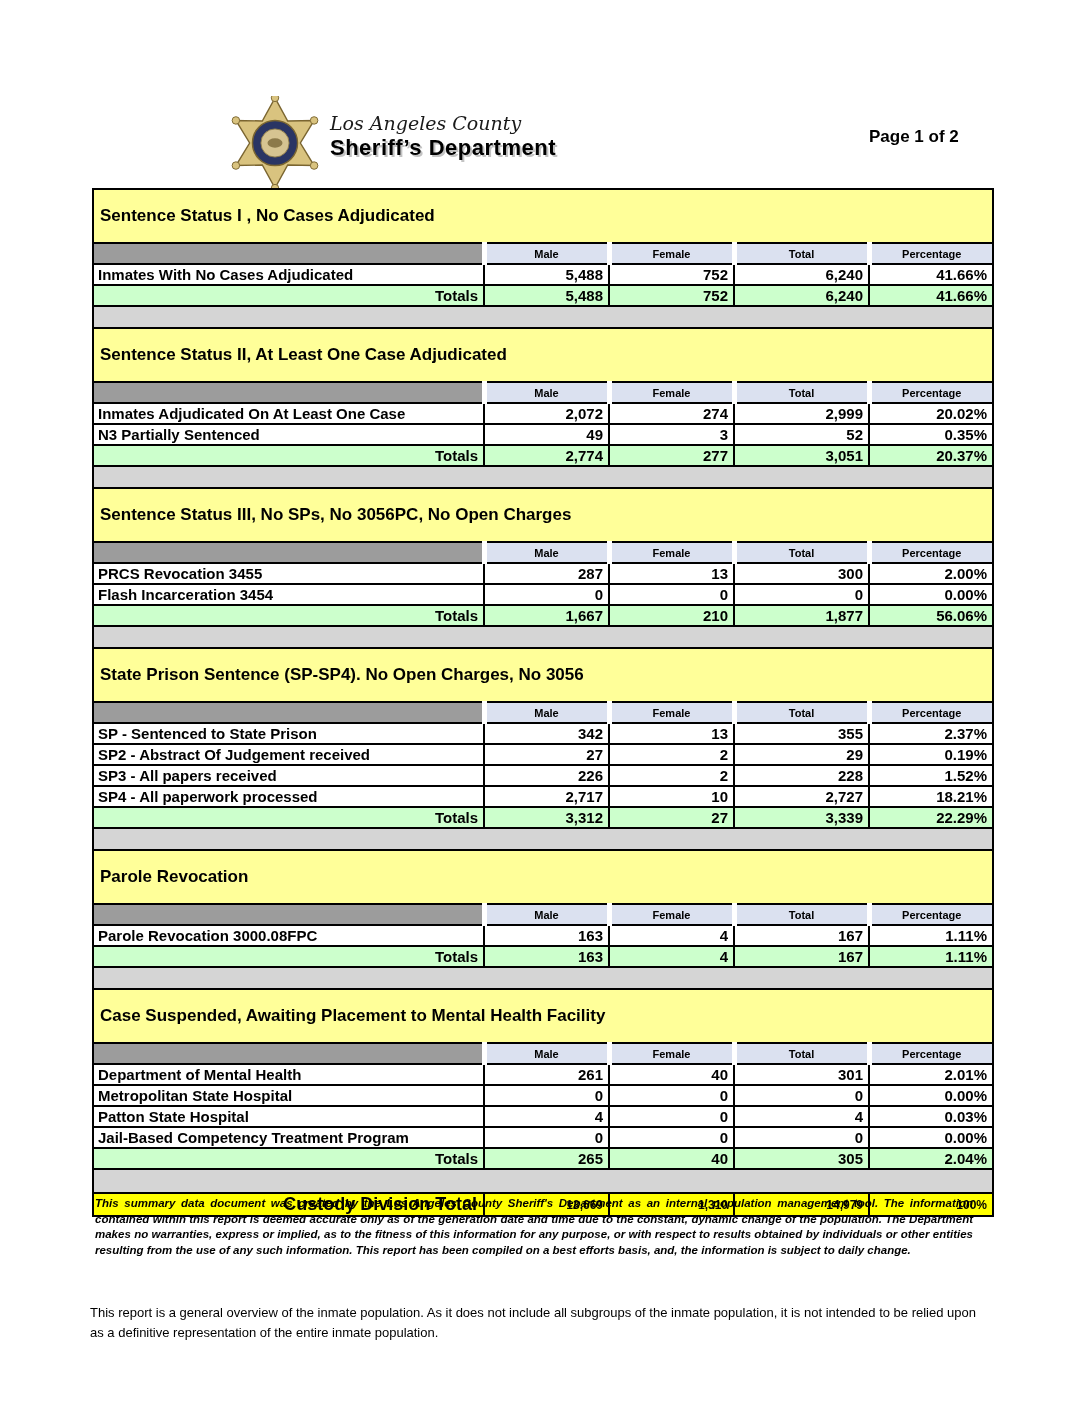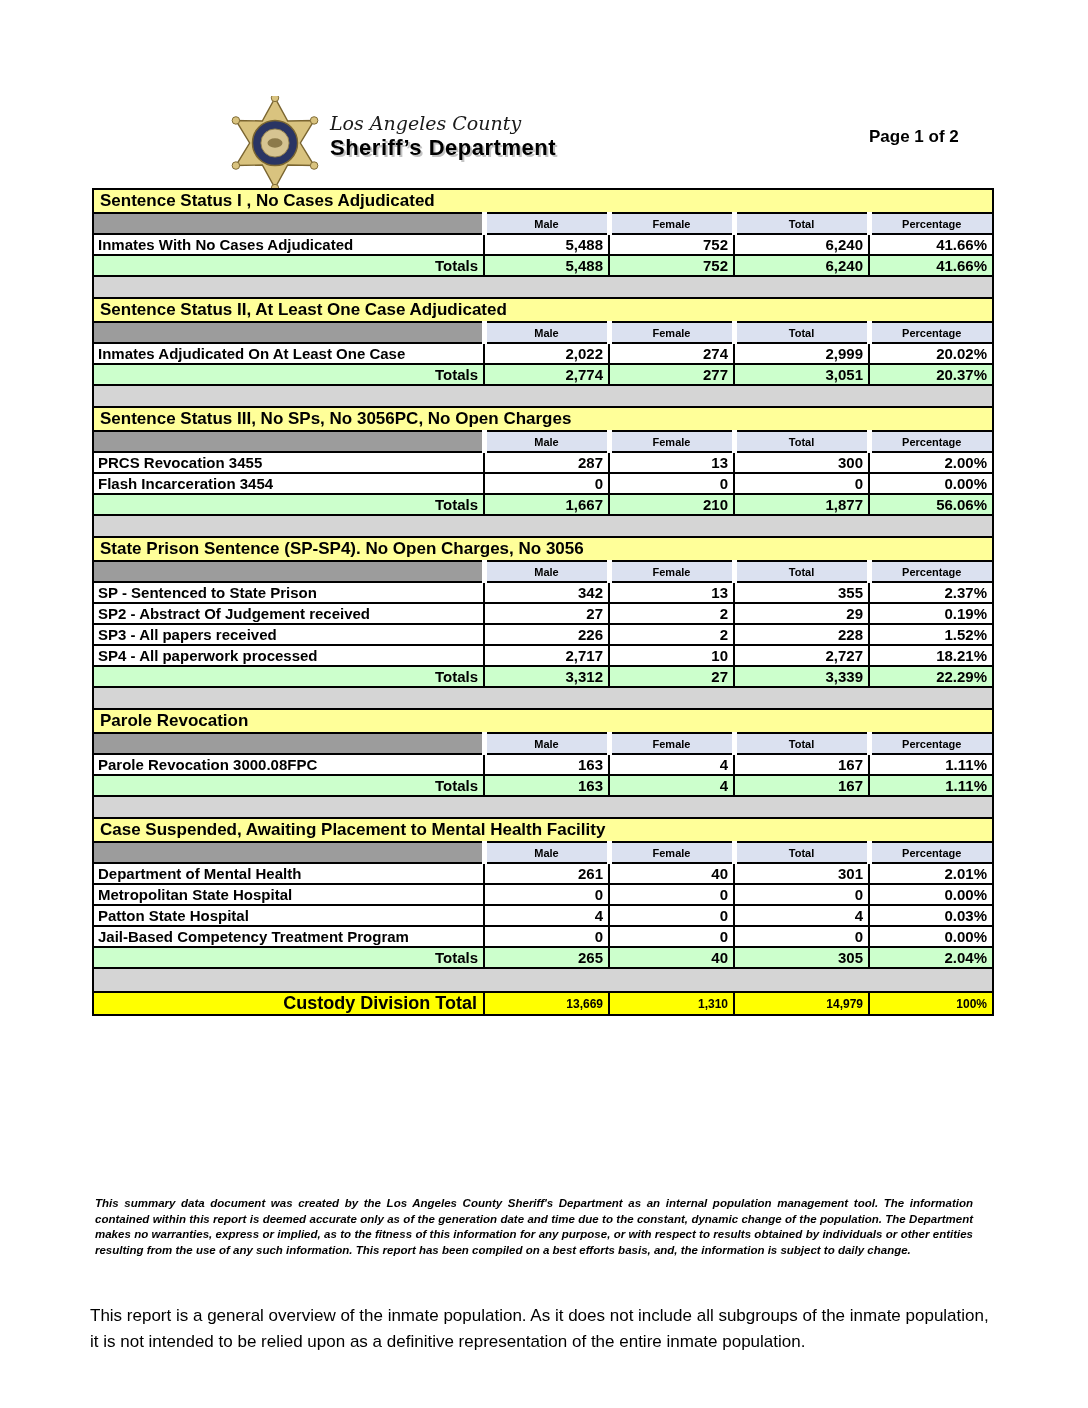--- a/index.html
+++ b/index.html
@@ -26,21 +26,21 @@
   .title-main { font-size:21px; font-weight:bold; }
   .title-date { font-size:15px; font-weight:bold; margin-top:2px; }
 
   .gap { height:20px; background:#d5d5d5; border-left:2px solid #000; border-right:2px solid #000; }
   .gap.tall { height:22px; }
 
   table.sec { width:100%; border-collapse:collapse; table-layout:fixed; border:2px solid #000; }
   col.c-label { width:391px; } col.c-m { width:125px; } col.c-f { width:125px; } col.c-t { width:135px; }
 
   td.sechdr { background:#ffff99; font-size:17px; font-weight:bold; height:17px;
-              padding:1px 6px; border-bottom:2px solid #000; }
+              padding:16px 6px; border-bottom:2px solid #000; }
   tr.colhdr td { height:21px; font-weight:bold; font-size:11px; text-align:center;
                  border-bottom:2px solid #000; }
   td.corner { background:#9c9c9c; }
   td.ch { background:#dbe1f0; border-left:5px solid #fff; }
 
   tr.datarow td { background:#fff; height:21px; font-weight:bold; font-size:15px;
                   border-bottom:2px solid #000; border-left:2px solid #000; }
   tr.datarow td.lbl { border-left:none; text-align:left; padding:0 4px;
                       white-space:nowrap; overflow:hidden; }
   td.num { text-align:right; padding:0 5px; }
@@ -53,21 +53,21 @@
   table.custody td { background:#ffff00; height:16px; font-weight:bold;
                      border-left:2px solid #000;margin-top:33px; }
   table.custody td.glbl { border-left:none; text-align:right; font-size:18px; padding:0 6px; }
   table.custody td.num  { font-size:12px; }
 
   
   .disclaimer1 { position:absolute; left:95px; top:1196px; width:878px;
                  font-size:11.5px; font-style:italic; font-weight:bold;
                  line-height:1.35; text-align:justify; }
   .disclaimer2 { position:absolute; left:90px; top:1303px; width:902px;
-                 font-size:17px; line-height:1.5; }
+                 font-size:13px; line-height:1.5; }
 </style>
 </head>
 <body>
 
 <svg class="logo-star" viewBox="0 0 100 100">
   <polygon points="50,2 63.5,26.6 91.6,26 77,50 91.6,74 63.5,73.4 50,98 36.5,73.4 8.4,74 23,50 8.4,26 36.5,26.6" fill="#d9c37f" stroke="#7a6530" stroke-width="1.5"></polygon>
   <circle cx="50" cy="2" r="4" fill="#d9c37f" stroke="#7a6530" stroke-width="1"></circle>
   <circle cx="91.6" cy="26" r="4" fill="#d9c37f" stroke="#7a6530" stroke-width="1"></circle>
   <circle cx="91.6" cy="74" r="4" fill="#d9c37f" stroke="#7a6530" stroke-width="1"></circle>
   <circle cx="50" cy="98" r="4" fill="#d9c37f" stroke="#7a6530" stroke-width="1"></circle>
@@ -138,24 +138,31 @@
         </tr>
     <tr class="colhdr">
       <td class="corner"></td>
       <td class="ch">Male</td>
       <td class="ch">Female</td>
       <td class="ch">Total</td>
       <td class="ch">Percentage</td>
     </tr>
     <tr class="datarow">
       <td class="lbl">Inmates Adjudicated On At Least One Case</td>
-      <td class="num">2,022</td>
+      <td class="num">2,072</td>
       <td class="num">274</td>
       <td class="num">2,999</td>
       <td class="num">20.02%</td>
+    </tr>
+    <tr class="datarow">
+      <td class="lbl">N3 Partially Sentenced</td>
+      <td class="num">49</td>
+      <td class="num">3</td>
+      <td class="num">52</td>
+      <td class="num">0.35%</td>
     </tr>
     <tr class="totrow">
       <td class="tlbl">Totals</td>
       <td class="num">2,774</td>
       <td class="num">277</td>
       <td class="num">3,051</td>
       <td class="num">20.37%</td>
     </tr>
   </tbody>
     </table>

